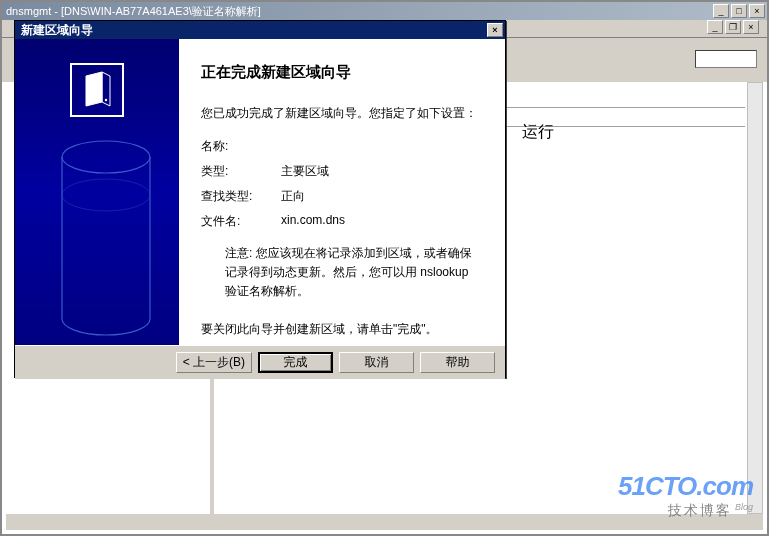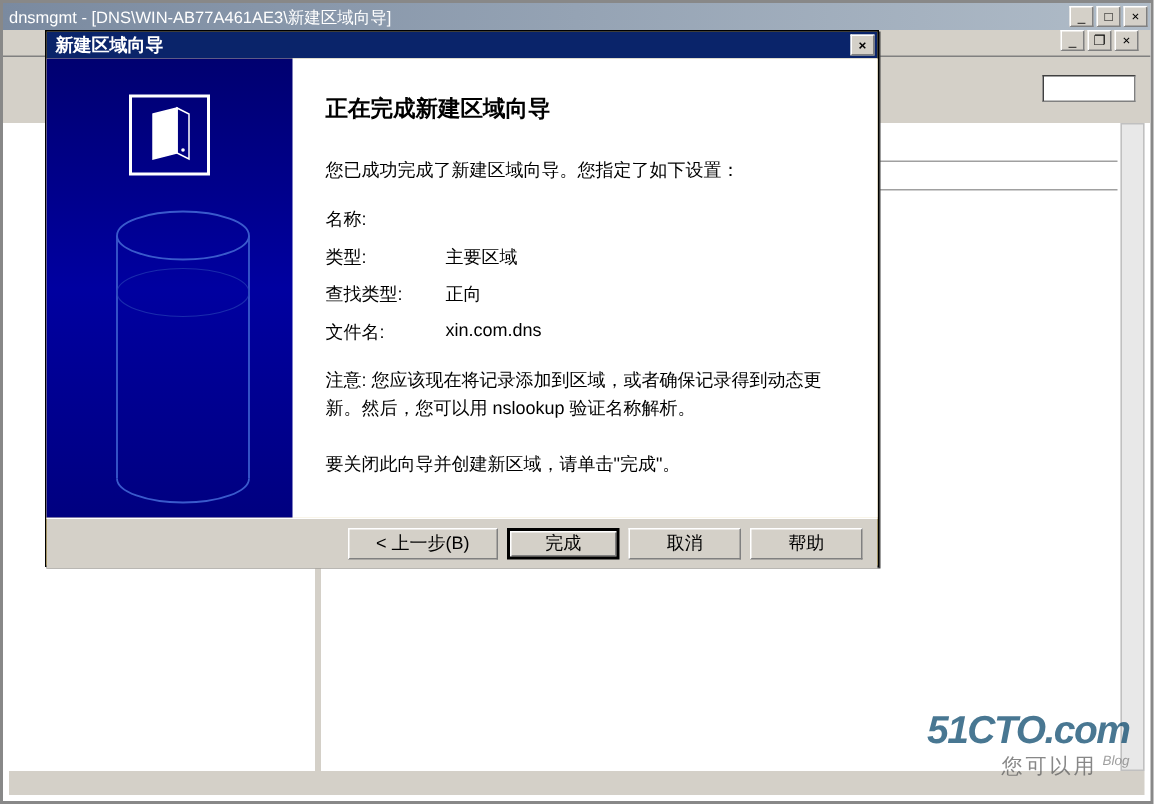--- a/index.html
+++ b/index.html
@@ -103,23 +103,23 @@
     }
     .bottom-panel {
       position: absolute;
       left: 4px; right: 4px; bottom: 4px; height: 16px;
       background: #d4d0c8;
     }
     
     
     .dialog {
       position: absolute;
-      left: 28px; top: 18px;
-      width: 556px; height: 358px;
-      background: #eab308;
+      left: 12px; top: 18px;
+      width: 492px; height: 358px;
+      background: #15803d;
       border: 1px solid #000;
       box-shadow: 1px 1px 0 #404040;
     }
     .dialog-titlebar {
       height: 18px;
       background: #0a246a;
       color: #fff;
       display: flex;
       align-items: center;
       padding: 0 2px;
@@ -161,21 +161,21 @@
     }
     .wiz-heading {
       font-size: 15px;
       font-weight: bold;
       margin-bottom: 22px;
     }
     .wiz-intro { margin-bottom: 16px; line-height: 1.5; }
     .kv-row { display: flex; margin-bottom: 8px; }
     .kv-label { width: 80px; }
     .kv-value { flex: 1; }
-    .wiz-note { margin-top: 14px; line-height: 1.6; }
+    .wiz-note { margin-top: 14px; line-height: 1.6; margin-left: 24px; }
     .wiz-close { margin-top: 18px; line-height: 1.6; }
     
     .dialog-buttons {
       height: 34px;
       display: flex;
       align-items: center;
       justify-content: flex-end;
       padding-right: 10px;
       gap: 6px;
       background: #d4d0c8;
@@ -183,44 +183,44 @@
     }
     .btn {
       min-width: 75px; height: 21px;
       background: #d4d0c8;
       border: 1px solid #808080;
       border-top-color: #fff;
       border-left-color: #fff;
       font-size: 12px;
       font-family: inherit;
       cursor: pointer;
-      padding: 0 18px;
+      padding: 0 6px;
     }
     .btn.default {
       border: 2px solid #000;
       box-shadow: inset 1px 1px 0 #fff, inset -1px -1px 0 #808080;
     }
     
     
     .watermark {
       position: absolute;
       right: 14px; bottom: 14px;
       text-align: right;
       color: #808080;
       opacity: 0.75;
     }
-    .watermark .big { font-size: 26px; font-weight: bold; font-style: italic; letter-spacing: -1px; color: #0c4a6e;}
+    .watermark .big { font-size: 26px; font-weight: bold; font-style: italic; letter-spacing: -1px; color: #3b82f6;}
     .watermark .small { font-size: 14px; color: #606060; letter-spacing: 2px;}
     .watermark .tiny { font-size: 9px; font-style: italic; color: #808080; vertical-align: top;}
   </style>
 </head>
 <body>
 
 <div class="main-titlebar">
-  <span class="title">dnsmgmt - [DNS\WIN-AB77A461AE3\新建区域向导]</span>
+  <span class="title">dnsmgmt - [DNS\WIN-AB77A461AE3\验证名称解析]</span>
   <div class="win-controls">
     <div class="win-btn">_</div>
     <div class="win-btn">□</div>
     <div class="win-btn">×</div>
   </div>
 </div>
 
 <div class="mdi-row">
   <div class="win-controls">
     <div class="win-btn">_</div>
@@ -293,16 +293,16 @@
     <button class="btn">&lt; 上一步(B)</button>
     <button class="btn default">完成</button>
     <button class="btn">取消</button>
     <button class="btn">帮助</button>
   </div>
 </div>
 
 <div class="watermark">
   <div class="big">51CTO.com</div>
   <div>
-    <span class="small">您可以用</span>
+    <span class="small">技术博客</span>
     <span class="tiny">Blog</span>
   </div>
 </div>
 
 </body></html>

